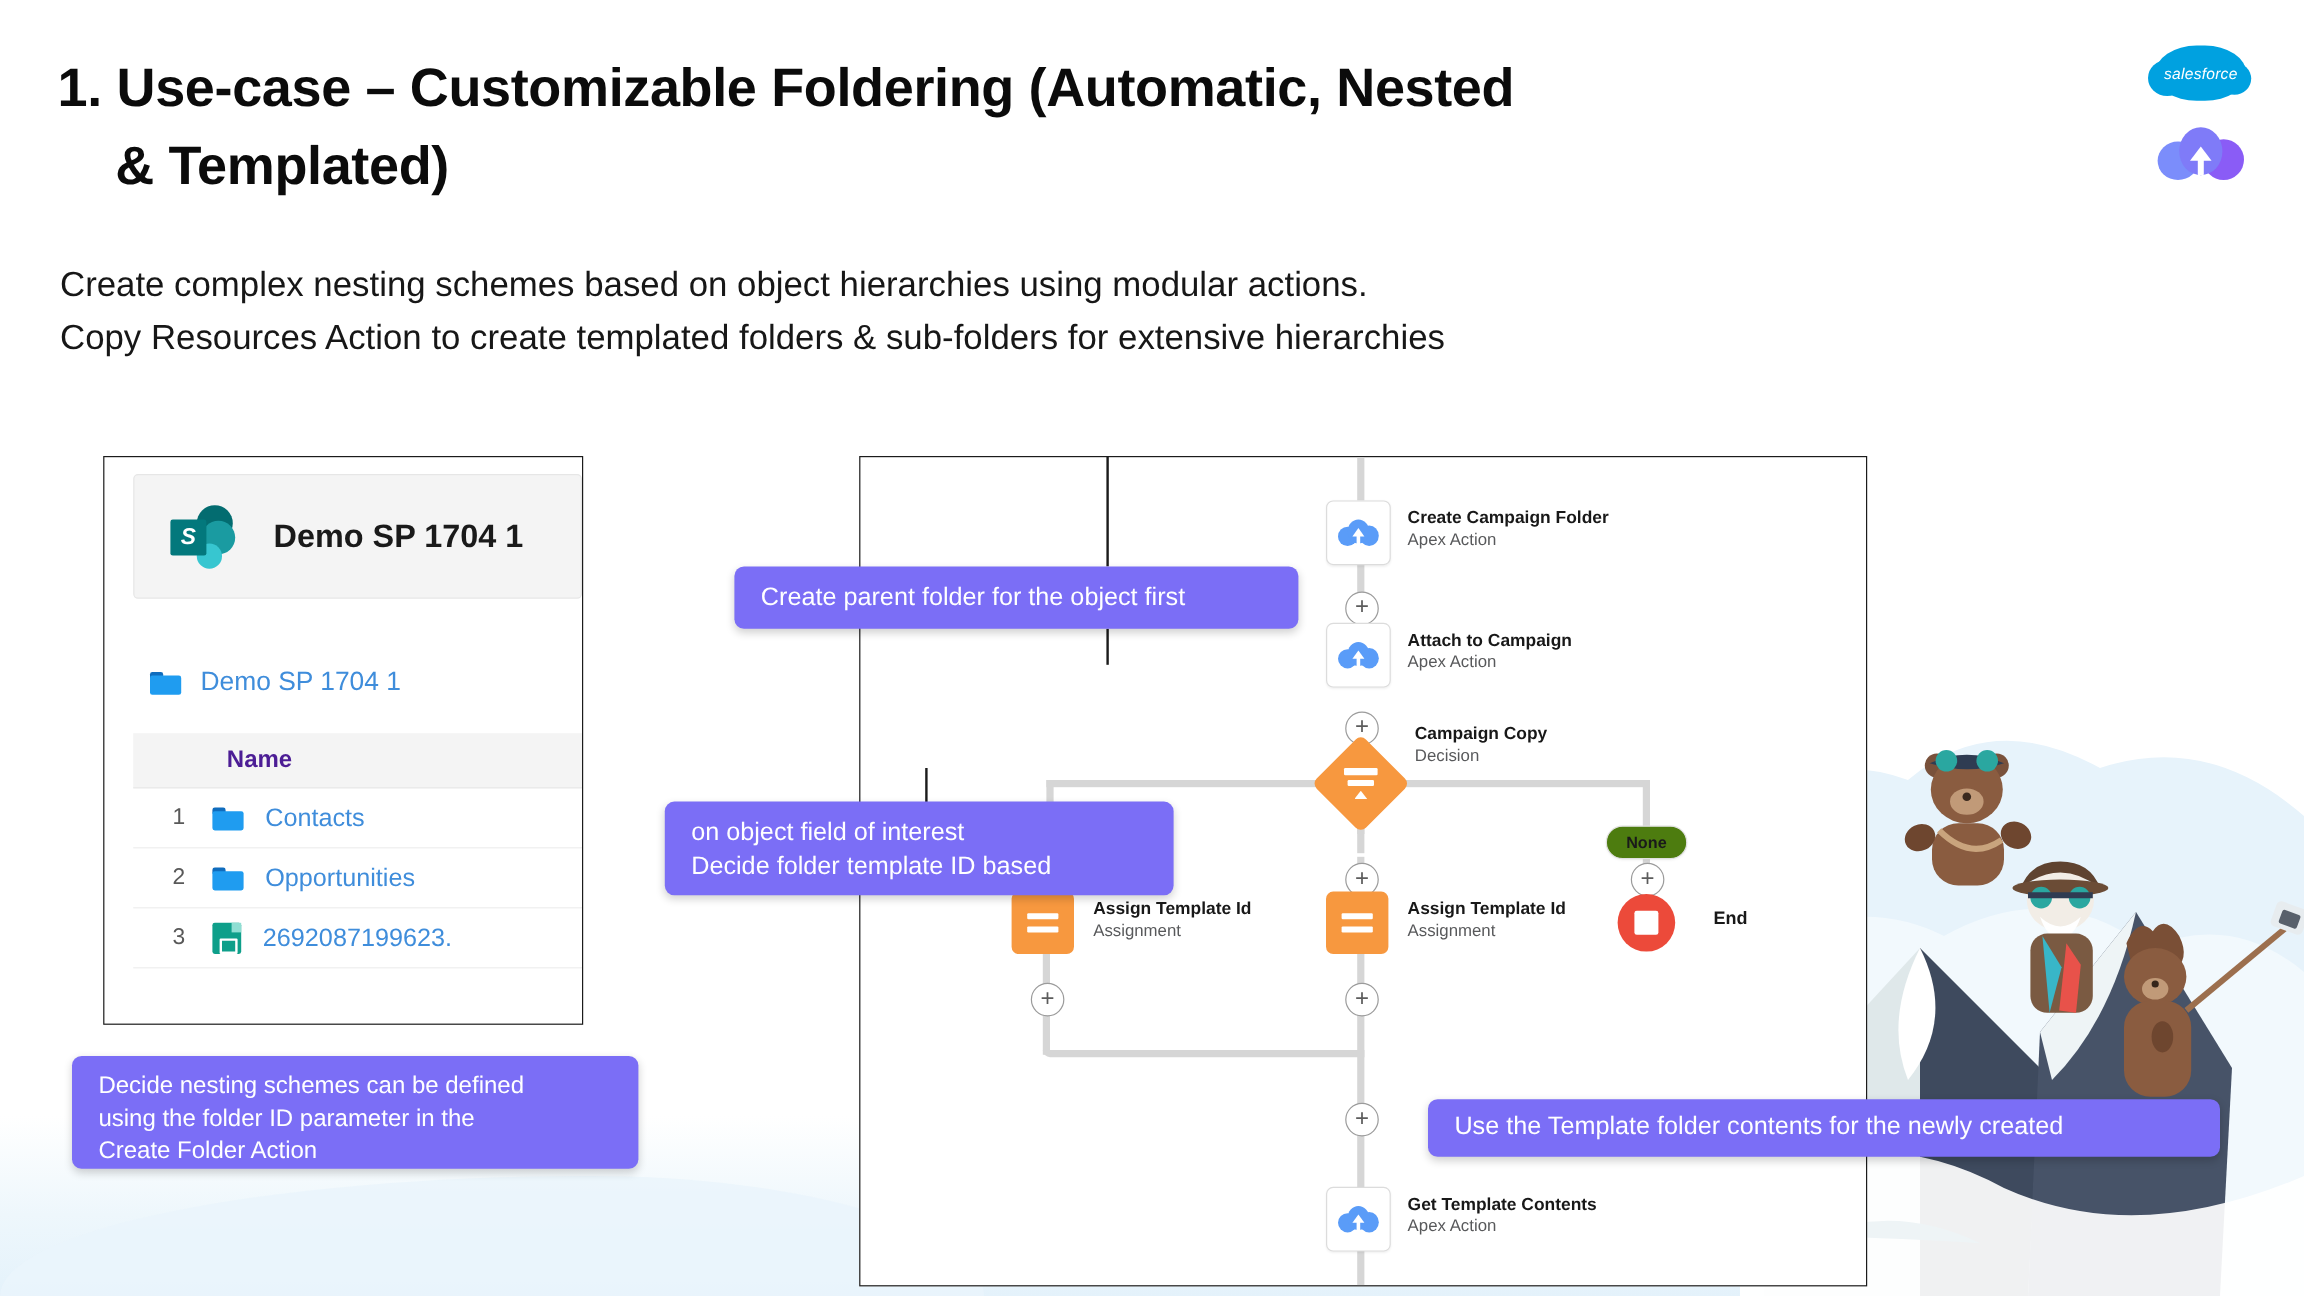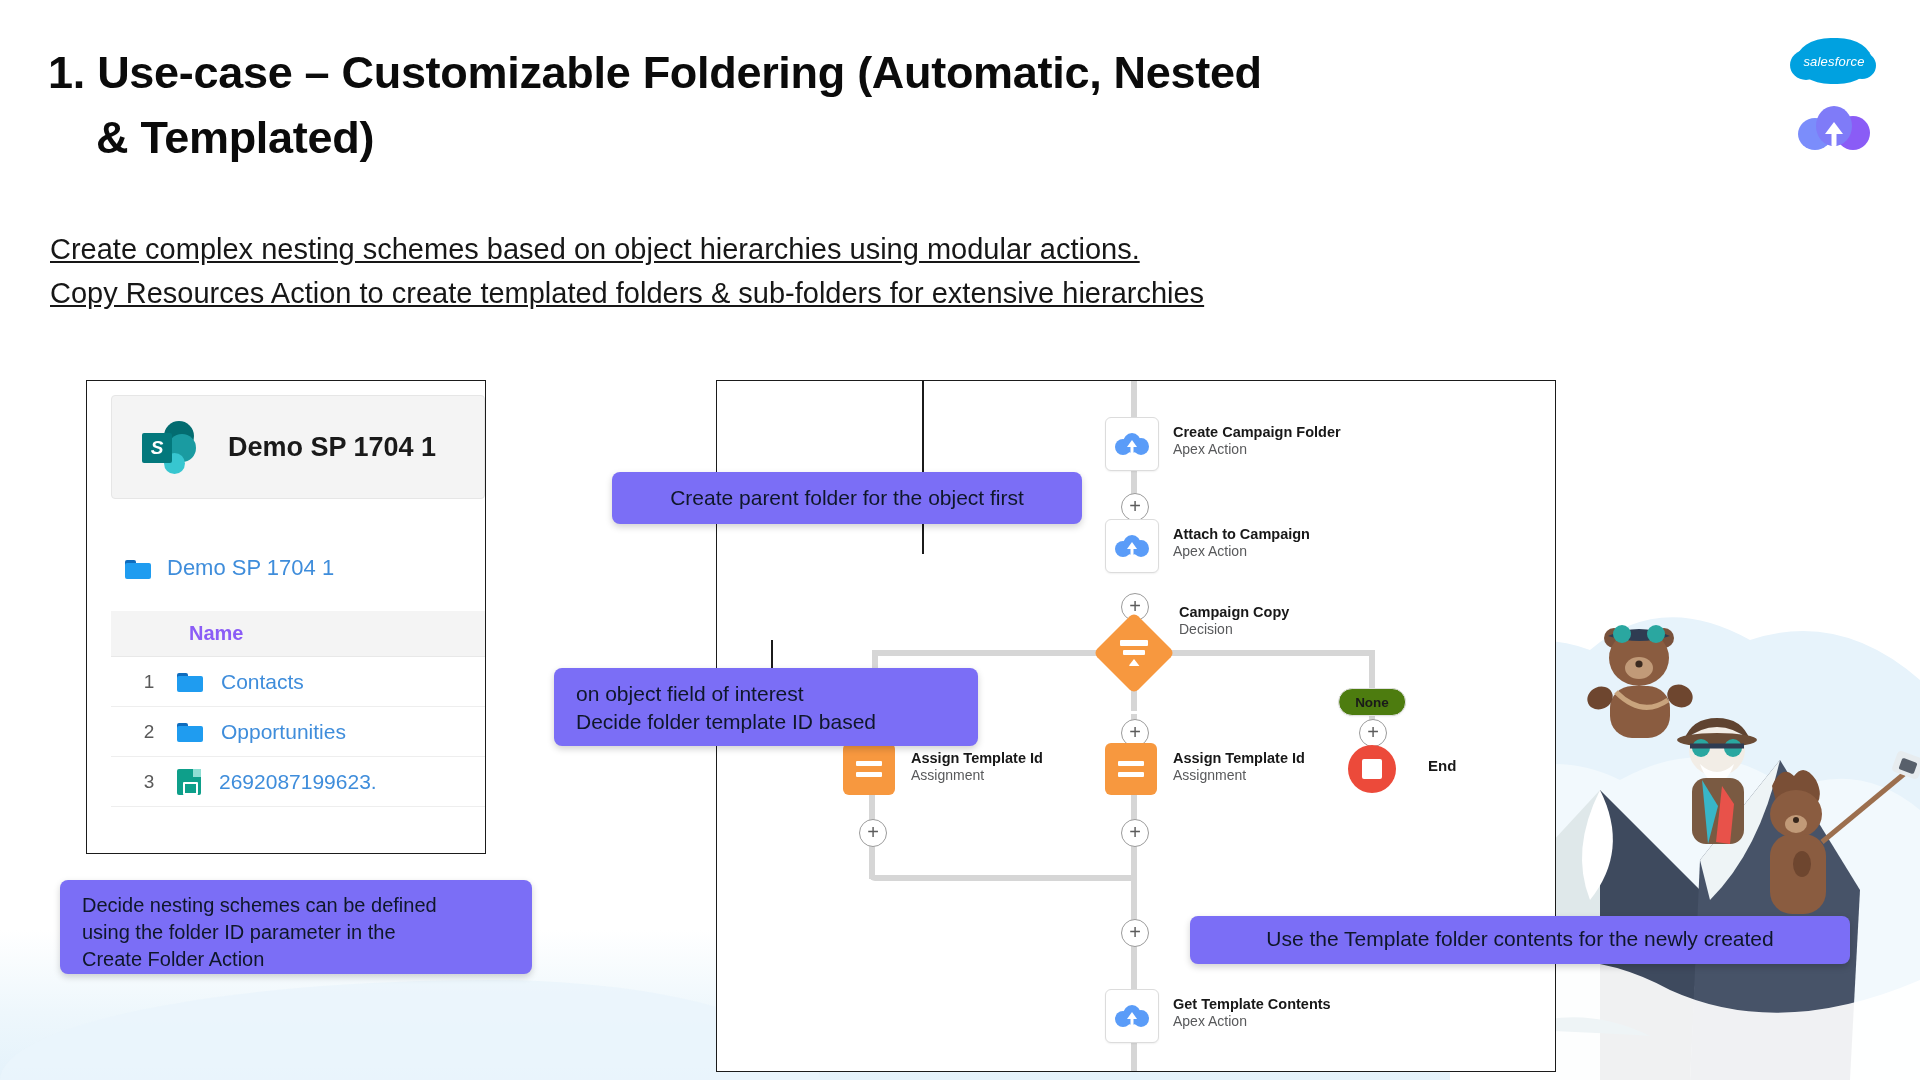--- a/index.html
+++ b/index.html
@@ -29,22 +29,22 @@
 
   
   .title{
     position:absolute;left:48px;top:40px;width:1640px;
     font-size:45px;font-weight:bold;line-height:1.45;
     color:#0b0b0b;letter-spacing:-0.3px;
   }
   .title .l2{display:block;padding-left:48px;}
 
   .subtitle{
-    position:absolute;left:50px;top:227px;width:1700px;
-    font-size:29px;line-height:1.52;color:#171717;text-decoration:underline;
+    position:absolute;left:50px;top:216px;width:1700px;
+    font-size:29px;line-height:1.52;color:#171717;
   }
   .subtitle div{white-space:nowrap;}
 
   
   .sf-logo{position:absolute;right:48px;top:38px;width:76px;height:50px;}
   .sf-cloud{
     width:76px;height:46px;background:#00a1e0;border-radius:50%/55%;
     position:relative;display:flex;align-items:center;justify-content:center;
   }
   .sf-cloud:before{content:"";position:absolute;left:-6px;top:12px;width:32px;height:30px;background:#00a1e0;border-radius:50%;}
@@ -91,21 +91,21 @@
   }
   .folder-ico{width:26px;height:21px;flex:none;position:relative;margin-right:16px;}
   .folder-ico:before{content:"";position:absolute;left:0;top:2px;width:11px;height:5px;background:#0f6cbd;border-radius:2px 2px 0 0;}
   .folder-ico:after{content:"";position:absolute;left:0;top:5px;width:26px;height:16px;background:#1f9cf0;border-radius:2px;}
   .sp-crumb-text{font-size:22px;color:#3f8ddb;}
 
   .sp-col-head{
     margin-top:30px;background:#f4f4f4;height:46px;display:flex;align-items:center;
     border-bottom:1px solid #e8e8e8;padding-left:78px;box-sizing:border-box;
   }
-  .sp-col-head span{font-size:20px;font-weight:bold;color:#8b5cf6;}
+  .sp-col-head span{font-size:20px;font-weight:bold;color:#4c1d95;}
   .sp-row{
     height:50px;display:flex;align-items:center;border-bottom:1px solid #eeeeee;
     padding-left:18px;box-sizing:border-box;
   }
   .sp-row .idx{width:40px;font-size:19px;color:#595959;text-align:center;flex:none;}
   .sp-row .nm{font-size:21px;color:#3f8ddb;white-space:nowrap;overflow:hidden;}
   .file-ico{width:24px;height:26px;flex:none;margin-right:18px;margin-left:8px;position:relative;}
   .file-ico .pg{position:absolute;left:0;top:0;width:24px;height:26px;background:#0e9f8a;border-radius:2px;}
   .file-ico .corner{position:absolute;right:0;top:0;width:8px;height:8px;background:#8fded3;}
   .file-ico .gl{position:absolute;left:6px;top:13px;width:11px;height:9px;border:2px solid #fff;border-radius:1px;}
@@ -180,23 +180,23 @@
 
   .branch-pill{
     position:absolute;z-index:6;background:#4d7c0f;border:1.3px solid #e0e0e0;border-radius:14px;
     height:26px;padding:0 16px;display:flex;align-items:center;justify-content:center;
     font-size:13.5px;font-weight:bold;color:#1a1a1a;white-space:nowrap;
     box-shadow:0 1px 2px rgba(0,0,0,.05);
   }
 
   
   .callout{
-    position:absolute;background:#7b6ef6;color:#0f172a;border-radius:8px;
+    position:absolute;background:#7b6ef6;color:#ffffff;border-radius:8px;
     font-size:21px;line-height:1.35;padding:14px 22px;box-sizing:border-box;
-    box-shadow:0 3px 7px rgba(0,0,0,.18);z-index:30;justify-content:center;
+    box-shadow:0 3px 7px rgba(0,0,0,.18);z-index:30;
   }
   #callout-parent{left:612px;top:472px;width:470px;height:52px;
      display:flex;align-items:center;padding-top:0;padding-bottom:0;}
   #callout-template{left:554px;top:668px;width:424px;height:78px;padding-top:12px;}
   #callout-nesting{left:60px;top:880px;width:472px;height:94px;padding-top:12px;font-size:20px;}
   #callout-use{left:1190px;top:916px;width:660px;height:48px;
      display:flex;align-items:flex-start;overflow:hidden;padding-top:9px;}
 
   .callout-line{position:absolute;background:#1b1b1b;width:1.6px;z-index:29;}
 </style>

